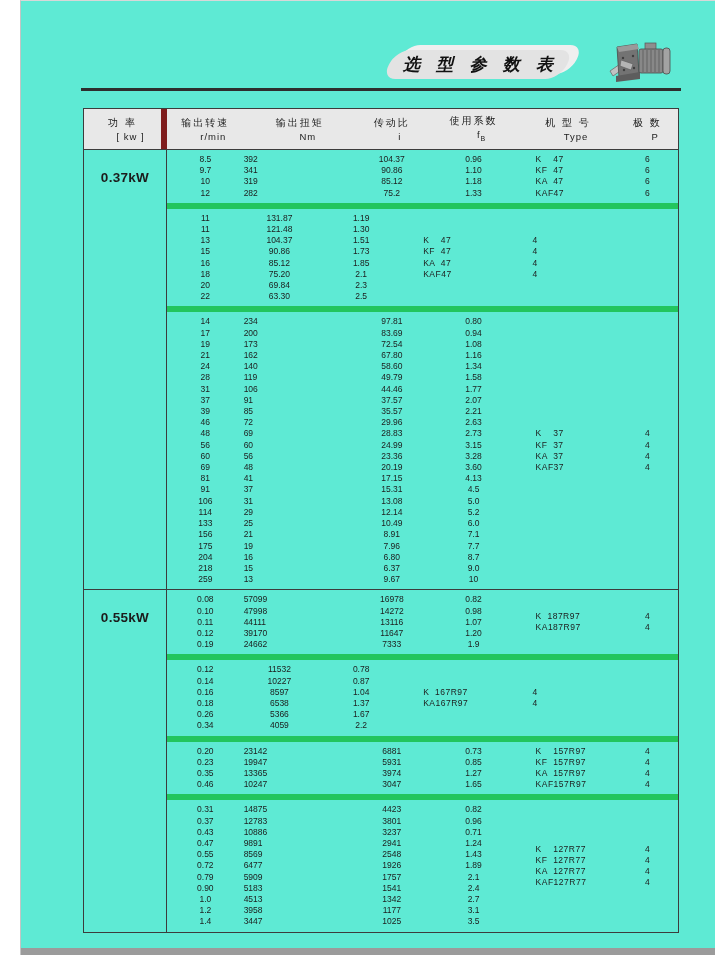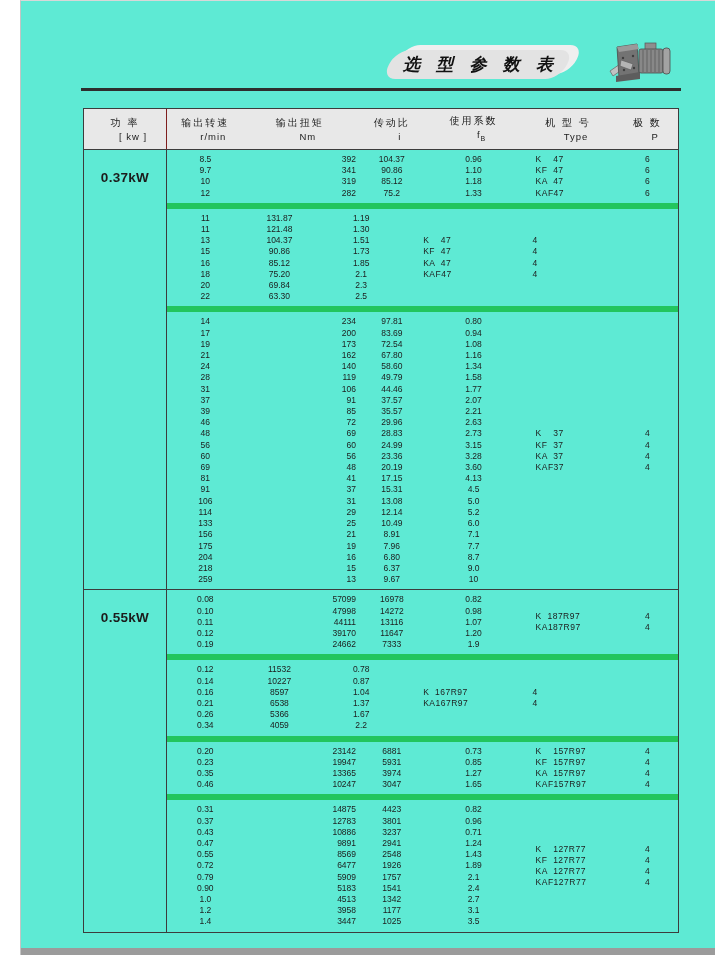--- a/index.html
+++ b/index.html
@@ -51,21 +51,21 @@
   .thead {
     display: flex; height: 41px;
     background: #e8e8e8;
     border-bottom: 1.5px solid #3c3c3c;
     box-sizing: border-box;
   }
   .th { display:flex; flex-direction:column; justify-content:center; text-align:center; }
   .th .l1 { font-size: 10px; letter-spacing: 2px; line-height: 14px; }
   .th .l2 { font-size: 9.5px; letter-spacing: 1px; line-height: 13px; padding-left: 16px; }
   .th sub { font-size: 7px; }
-  .power-col-w { width: 83px; flex: 0 0 83px; border-right: 1px solid #7f1d1d; box-sizing: border-box; }
+  .power-col-w { width: 83px; flex: 0 0 83px; border-right: 6px solid #7f1d1d; box-sizing: border-box; }
   .data-head { flex: 1; display: flex; }
   .dh-speed  { width:15%; } .dh-torque { width:22%; } .dh-ratio { width:14%; }
   .dh-factor { width:18%; } .dh-type  { width:19%; } .dh-pole  { width:12%; }
   .tbody { }
   .section { display: flex; }
   .section + .section { border-top: 1.5px solid #3c3c3c; }
   .power-cell {
     width: 83px; flex: 0 0 83px;
     border-right: 1px solid #3c3c3c;
     box-sizing: border-box;
@@ -77,21 +77,21 @@
   }
   .blocks { flex: 1; display: flex; flex-direction: column; }
   .block {
     display: flex;
     padding: 4px 0 4px 0;
   }
   .block + .block { border-top: 6px solid #22c55e; }
   .col { line-height: 11.2px; }
   .col .line { line-height: 11.2px; white-space: pre; }
   .col-speed  { width:15%; text-align:center; }
-  .col-torque { width:22%; text-align:right; }
+  .col-torque { width:22%; text-align:left; }
   .col-ratio  { width:14%; text-align:center; }
   .col-factor { width:18%; text-align:center; }
   .col-type   { width:19%; text-align:left; padding-left:16px; box-sizing:border-box;
                 display:flex; flex-direction:column; justify-content:center; letter-spacing:0.5px; }
   .col-pole   { width:12%; text-align:center;
                 display:flex; flex-direction:column; justify-content:center; }
   
   .bottom-band {
     position: absolute; left: 0; right: 0; bottom: 0;
     height: 7px; background: #9b9b9b;
@@ -411,21 +411,21 @@
               <div class="col col-pole">
                 <div class="line">4</div>
                 <div class="line">4</div>
               </div>
             </div>
             <div class="block">
               <div class="col col-speed">
                 <div class="line">0.12</div>
                 <div class="line">0.14</div>
                 <div class="line">0.16</div>
-                <div class="line">0.21</div>
+                <div class="line">0.18</div>
                 <div class="line">0.26</div>
                 <div class="line">0.34</div>
               </div>
               <div class="col col-ratio">
                 <div class="line">11532</div>
                 <div class="line">10227</div>
                 <div class="line">8597</div>
                 <div class="line">6538</div>
                 <div class="line">5366</div>
                 <div class="line">4059</div>

